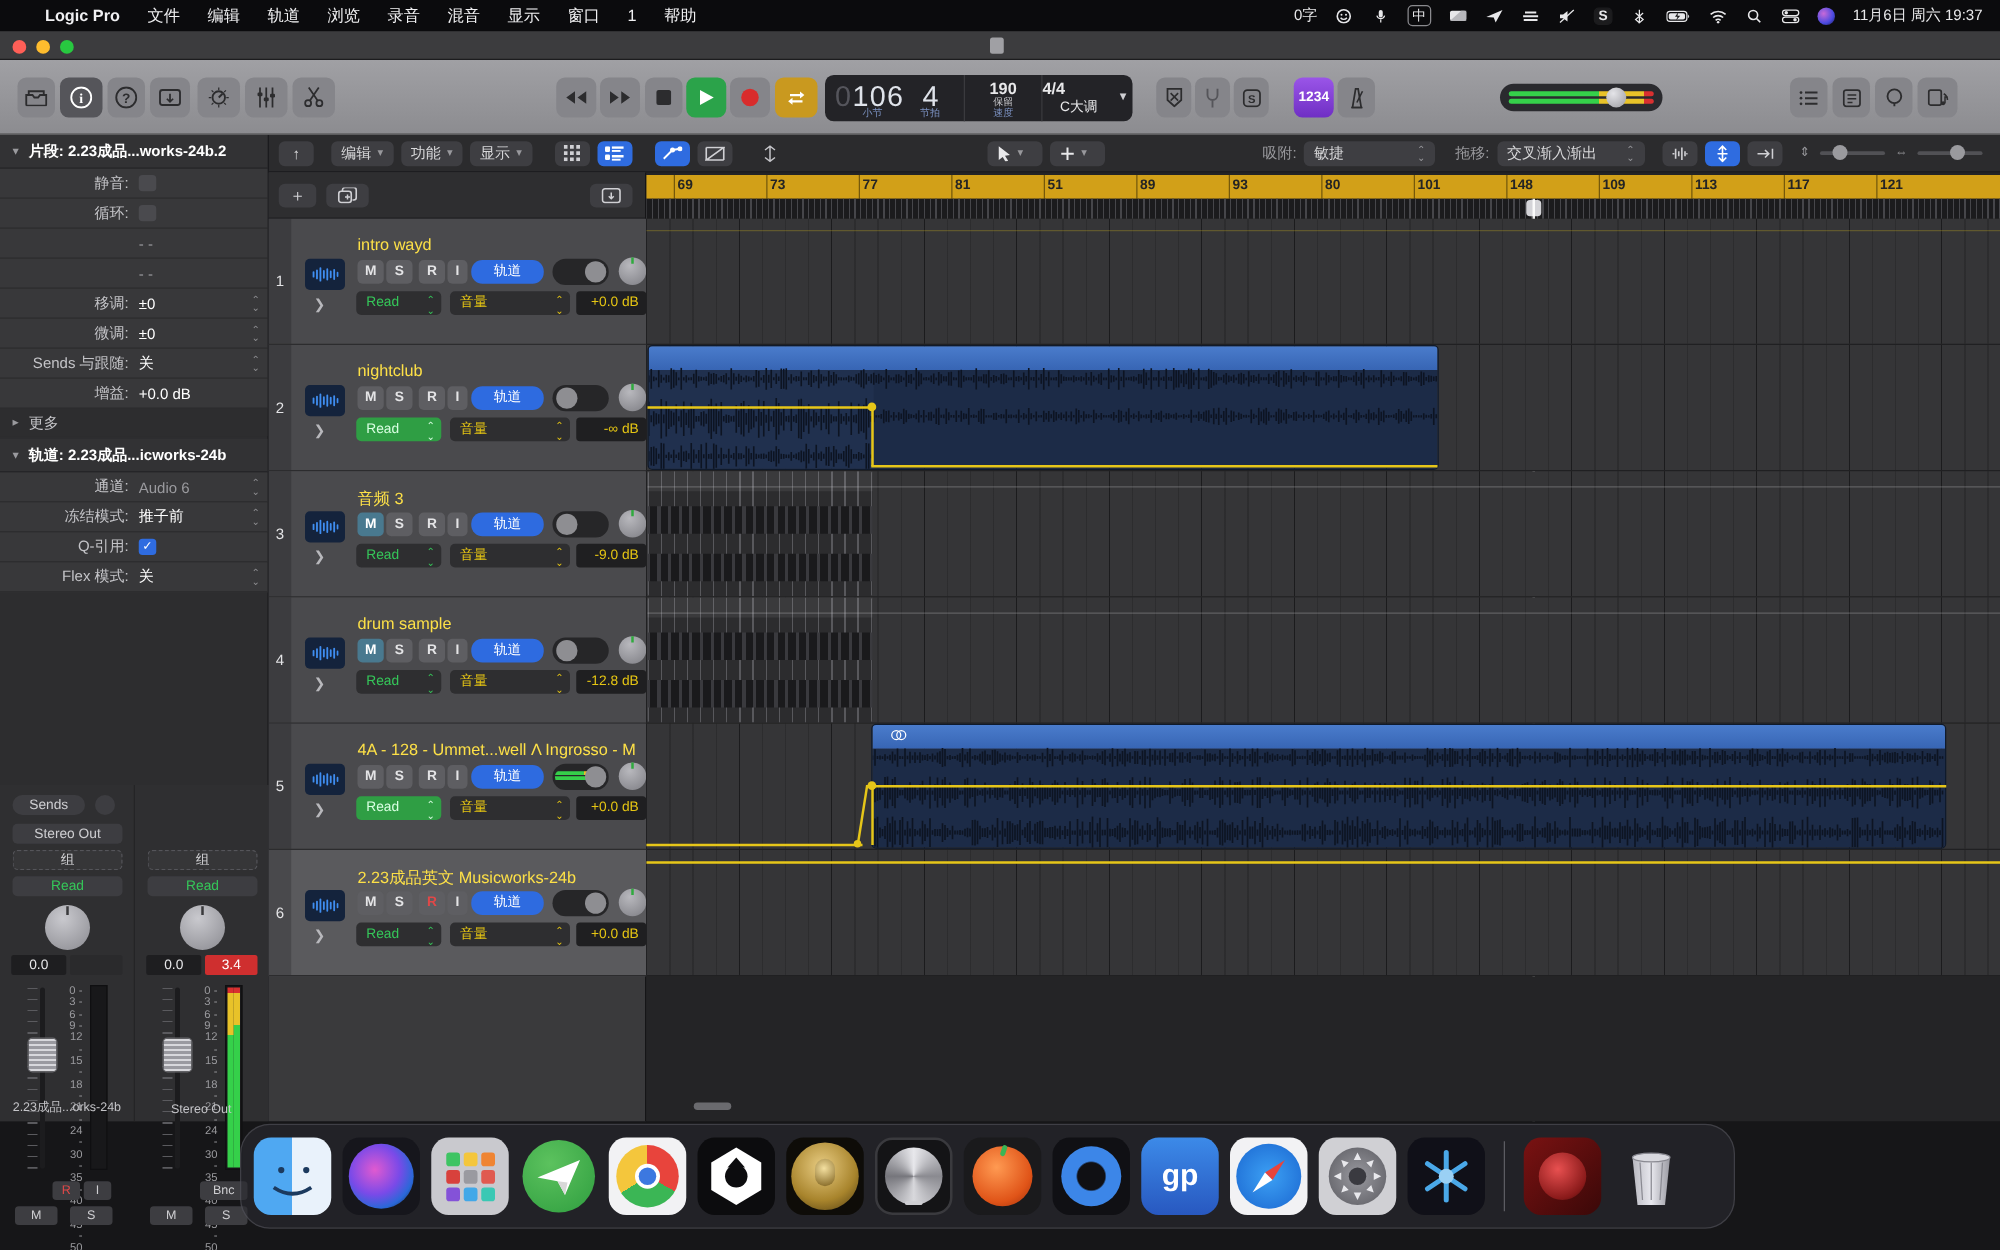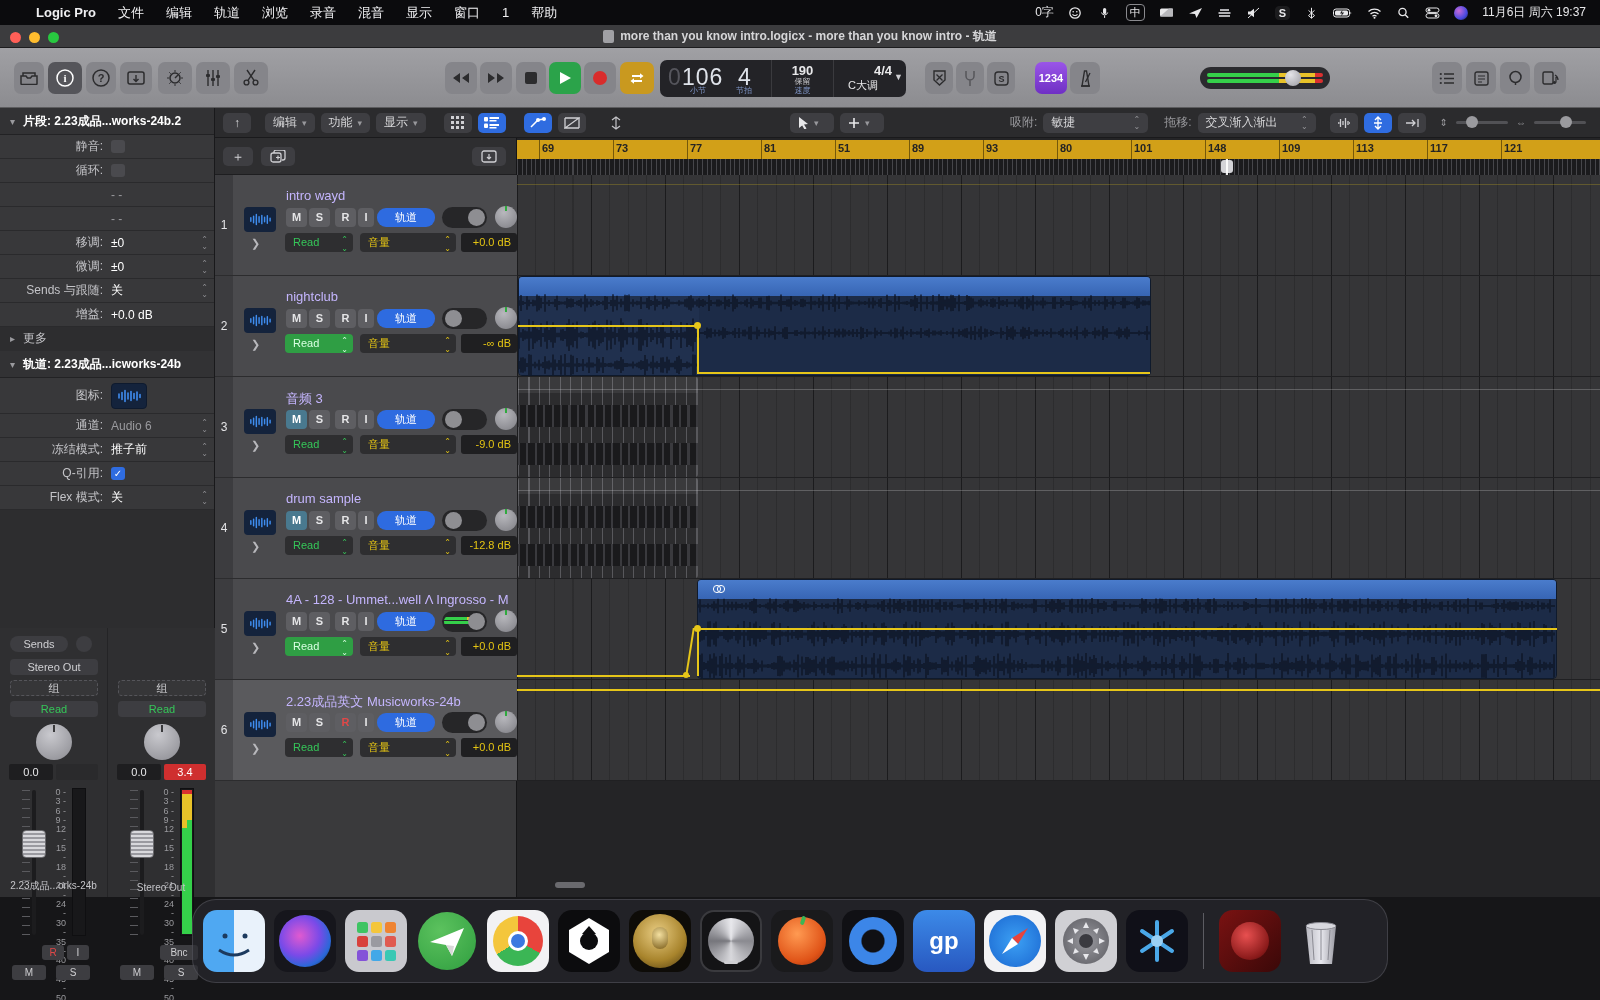--- a/index.html
+++ b/index.html
@@ -84,21 +84,21 @@
   .strip-name { position:absolute; bottom:4px; width:100%; text-align:center; font-size:10px; color:#c4c4c8; }
 
   
   .theaders { position:absolute; left:215px; top:138px; width:302px; height:759px; background:#3a3a3c; border-right:1px solid #151517; }
   .thead-top { position:absolute; left:0; top:0; width:100%; height:37px; background:#2e2e30; border-bottom:1px solid #1e1e20; }
   .tt-btn { position:absolute; top:9px; height:19px; background:#3e3e42; border-radius:5px; color:#d0d0d4; font-size:13px; display:flex; align-items:center; justify-content:center; }
   .trow { position:absolute; left:0; width:302px; height:101px; background:#4a4a4d; border-bottom:1px solid #2c2c2e; }
   .trow.sel { background:#5a5a5d; }
   .tnum { position:absolute; left:0; top:0; width:18px; height:100%; background:rgba(0,0,0,.18); color:#e4e4e6; font-size:12px; display:flex; align-items:center; justify-content:center; }
   .ticon { position:absolute; left:29px; top:32px; width:32px; height:25px; background:#14233c; border-radius:4px; display:flex; align-items:center; justify-content:center; }
-  .tname { position:absolute; left:71px; top:13px; color:#c4b5fd; font-size:13px; white-space:nowrap; overflow:hidden; width:225px; }
+  .tname { position:absolute; left:71px; top:13px; color:#fde047; font-size:13px; white-space:nowrap; overflow:hidden; width:225px; }
   .msri { position:absolute; top:33px; height:19px; border-radius:4px; background:#5e5e62; color:#e4e4e6; font-size:11px; font-weight:bold; text-align:center; line-height:19px; }
   .msri.mon { background:#49798f; color:#fff; }
   .msri.rred { color:#e04848; }
   .chanbtn { position:absolute; left:162px; top:33px; width:58px; height:19px; border-radius:9px; background:#2e6be0; color:#fff; font-size:11px; text-align:center; line-height:19px; }
   .toggle { position:absolute; left:227px; top:32px; width:45px; height:21px; border-radius:11px; background:#262628; }
   .toggle i { position:absolute; top:2px; width:17px; height:17px; border-radius:50%; background:#8e8e92; }
   .toggle.on i { right:2px; } .toggle.off i { left:3px; }
   .minimeter { position:absolute; left:2px; top:5px; width:40px; height:11px; border-radius:5px; overflow:hidden; }
   .panknob { position:absolute; left:280px; top:31px; width:22px; height:22px; border-radius:50%; background:radial-gradient(circle at 40% 30%,#b8b8bd,#7e7e84); }
   .panknob:after{ content:""; position:absolute; left:50%; top:0px; width:2px; height:5px; background:#2faa3e; transform:translateX(-50%); }
@@ -235,21 +235,20 @@
     </div>
   </div>
 
   <div class="titlebar">
     <div class="tl">
       <i style="background:#ff5f57"></i>
       <i style="background:#febc2e"></i>
       <i style="background:#28c840"></i>
     </div>
     <span class="doc-ico"></span>
-    <span>more than you know intro.logicx - more than you know intro - 轨道</span>
   </div>
 
   <div class="toolbar">
     <div class="tbtn" style="left:14px;width:30px">
         <svg width="18" height="14" viewBox="0 0 18 14">
           <path d="M1 5h5l1.5 2h3L12 5h5v7.5a1 1 0 0 1-1 1H2a1 1 0 0 1-1-1z M3 5V2h12v3" fill="none" stroke="#2c2c2e" stroke-width="1.5"></path>
         </svg>
       </div>
     <div class="tbtn sel" style="left:48px;width:34px">
         <svg width="18" height="18" viewBox="0 0 18 18">
@@ -332,21 +331,21 @@
         <span class="digits" style="position:absolute;left:78px;top:4px">4</span>
         <span class="lbl" style="position:absolute;left:30px;bottom:1px">小节</span>
         <span class="lbl" style="position:absolute;left:76px;bottom:1px">节拍</span>
       </div>
       <div class="sect" style="width:62px">
         <span style="position:absolute;left:0;right:0;top:3px;text-align:center;font-size:13px;font-weight:bold">190</span>
         <span style="position:absolute;left:0;right:0;top:16px;text-align:center;font-size:8px;color:#c9c9cd">保留</span>
         <span class="lbl" style="position:absolute;left:0;right:0;bottom:1px;text-align:center">速度</span>
       </div>
       <div class="sect" style="width:72px;border-right:none">
-        <span style="position:absolute;left:0;right:14px;top:3px;text-align:right;font-size:13px;font-weight:bold">4/4</span>
+        <span style="position:absolute;left:0;right:14px;top:3px;text-align:left;font-size:13px;font-weight:bold">4/4</span>
         <span style="position:absolute;left:0;right:14px;bottom:4px;text-align:center;font-size:11px">C大调</span>
         <span style="position:absolute;right:3px;top:12px;color:#cfcfd3;font-size:9px">▼</span>
       </div>
     </div>
 
     <div class="tbtn" style="left:925px;width:28px">
         <svg width="15" height="16" viewBox="0 0 15 16">
           <path d="M2 1h11v9l-5.5 5L2 10z" fill="none" stroke="#2c2c2e" stroke-width="1.4"></path>
           <path d="M4.5 4.5l6 6M10.5 4.5l-6 6" stroke="#2c2c2e" stroke-width="1.3"></path>
         </svg>
@@ -565,30 +564,20 @@
         <span class="val">+0.0 dB</span>
       </div>
     <div class="morerow">
         <span class="chev" style="color:#9a9a9e;margin-right:8px;font-size:10px">▸</span>
         <span>更多</span>
       </div>
 
     <div class="ihead" style="margin-top:2px">
         <span class="chev">▾</span>
         <span>轨道: 2.23成品...icworks-24b</span>
-      </div>
-    <div class="irow" style="height:36px">
-        <span class="lab">图标:</span>
-      <span class="icon-thumb">
-          <svg width="24" height="16" viewBox="0 0 24 16">
-            <g stroke="#3f8df0" stroke-width="1.6" stroke-linecap="round">
-              <path d="M2 6v4M5 4.5v7M8 2.5v11M11 5v6M14 3.5v9M17 5.5v5M20 4v8M23 6.5v3"></path>
-            </g>
-          </svg>
-        </span>
       </div>
     <div class="irow">
         <span class="lab">通道:</span>
         <span class="val" style="color:#9a9a9e">Audio 6</span>
         <span class="stp">⌃<br>⌄</span>
       </div>
     <div class="irow">
         <span class="lab">冻结模式:</span>
         <span class="val">推子前</span>
         <span class="stp">⌃<br>⌄</span>

